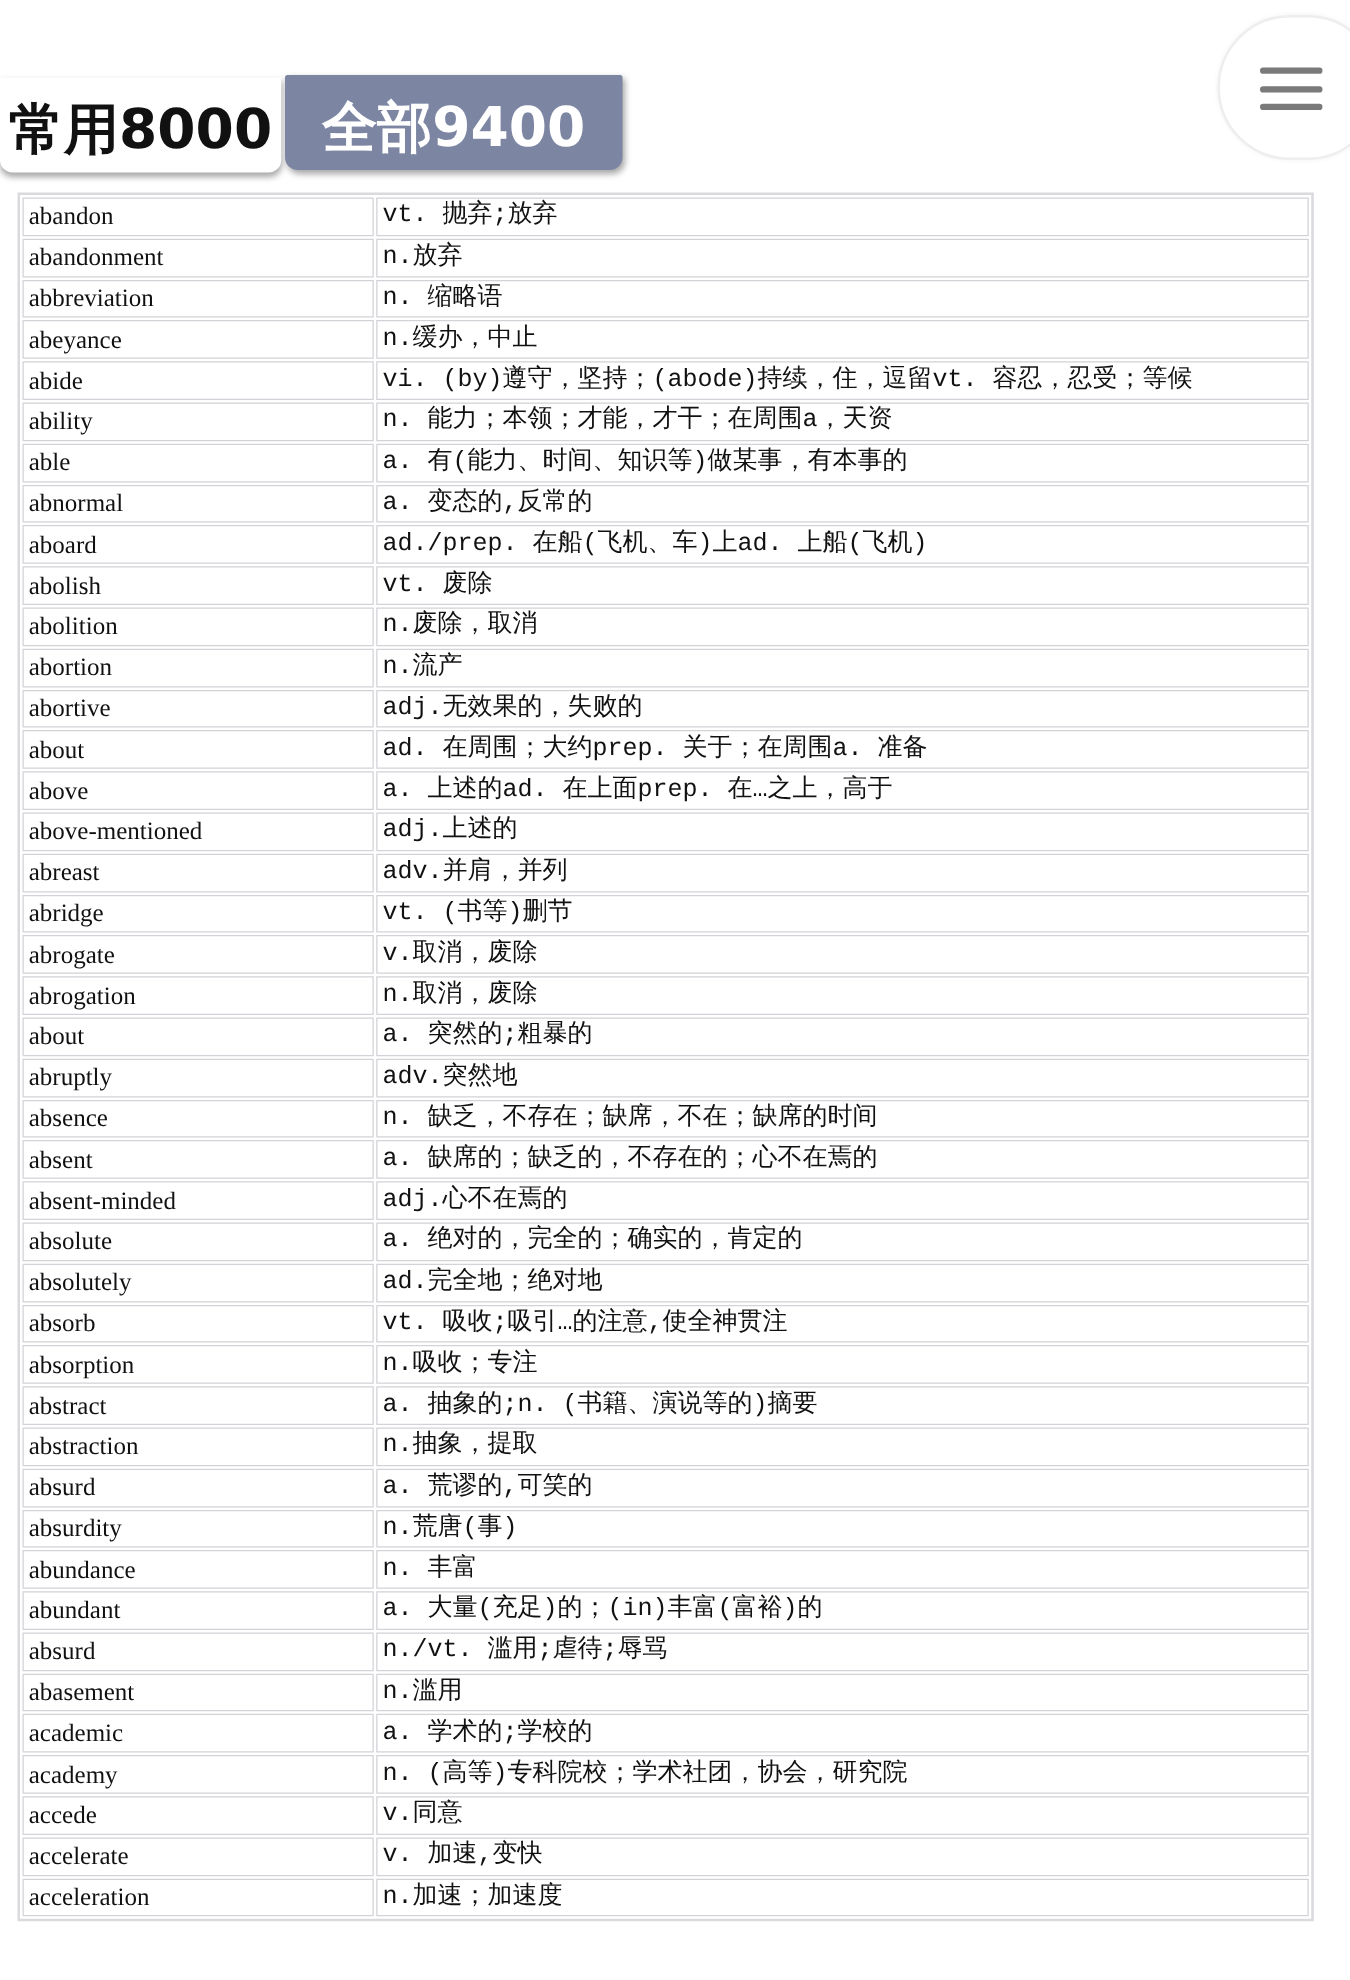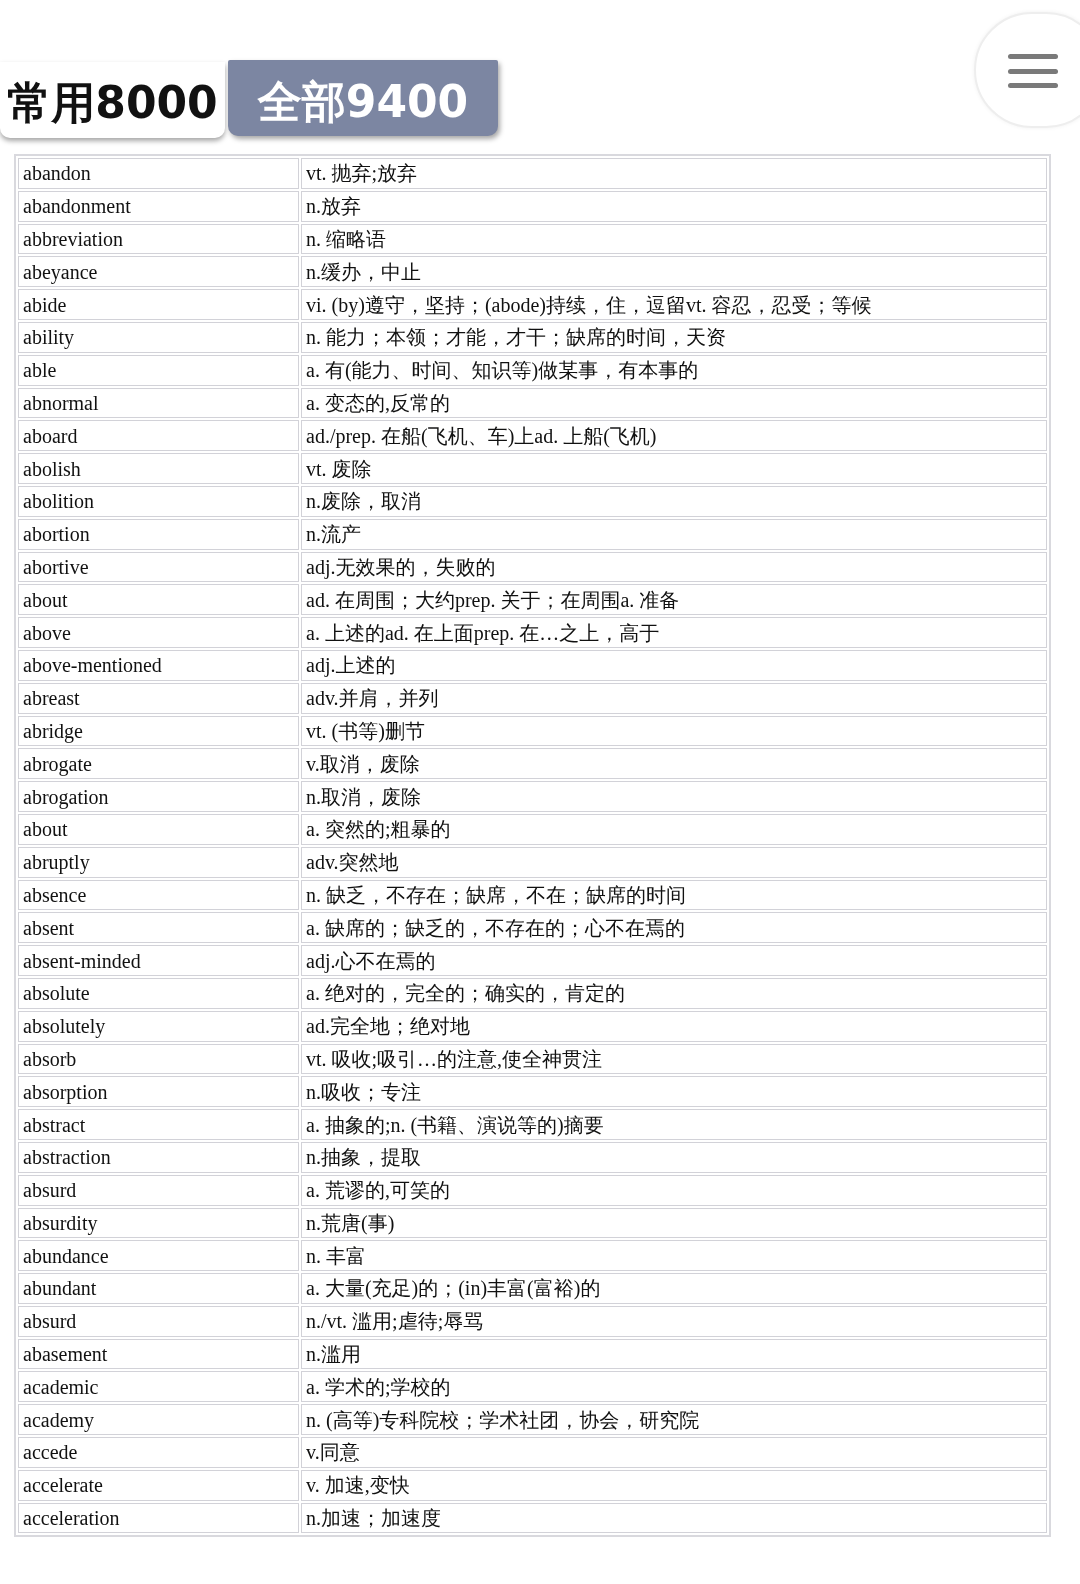--- a/index.html
+++ b/index.html
@@ -51,21 +51,21 @@
     td {
       border: 1px solid #d2d2d8;
       height: 30.8px;
       padding: 0 4px;
       font-size: 20px; line-height: 28px;
       white-space: nowrap; overflow: hidden;
       vertical-align: middle;
       background: #ffffff;
     }
     td.word { width: 281px; margin-top: 40px; }
-    td.def { font-family: Liberation Serif, serif; }
+    td.def { font-family: Liberation Mono, monospace; }
   </style>
 </head>
 <body>
 
 <div class="tabs">
   <div class="tab tab-common">常用8000</div>
   <div class="tab tab-all">全部9400</div>
 </div>
 
 <div class="menu-button">
@@ -94,21 +94,21 @@
         <tr>
           <td class="word">abeyance</td>
           <td class="def">n.缓办，中止</td>
         </tr>
         <tr>
           <td class="word">abide</td>
           <td class="def">vi. (by)遵守，坚持；(abode)持续，住，逗留vt. 容忍，忍受；等候</td>
         </tr>
         <tr>
           <td class="word">ability</td>
-          <td class="def">n. 能力；本领；才能，才干；缺席的时间，天资</td>
+          <td class="def">n. 能力；本领；才能，才干；在周围a，天资</td>
         </tr>
         <tr>
           <td class="word">able</td>
           <td class="def">a. 有(能力、时间、知识等)做某事，有本事的</td>
         </tr>
         <tr>
           <td class="word">abnormal</td>
           <td class="def">a. 变态的,反常的</td>
         </tr>
         <tr>

